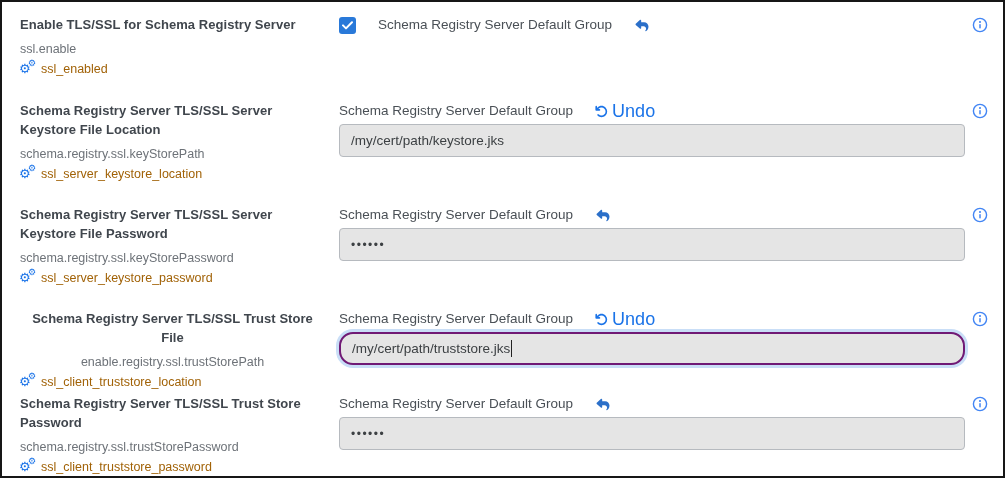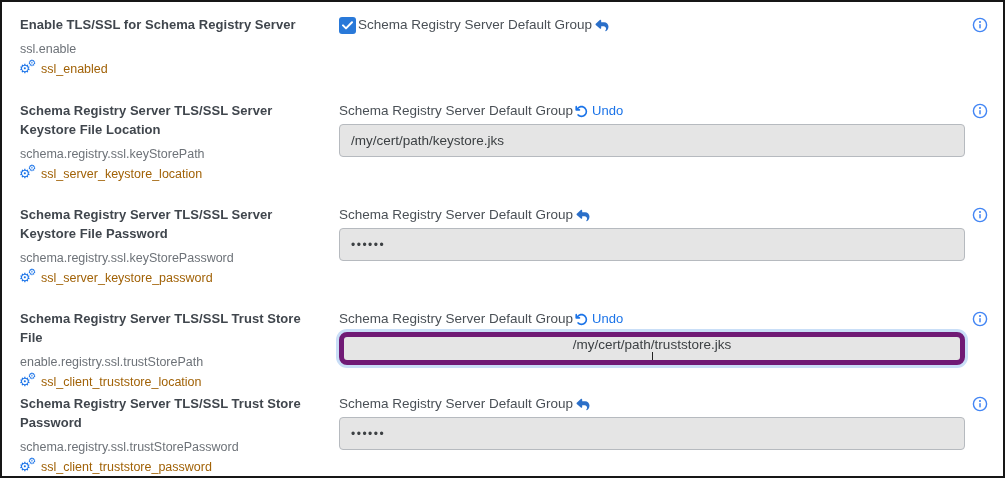--- a/index.html
+++ b/index.html
@@ -7,21 +7,21 @@
   body { font-family:"Liberation Sans","DejaVu Sans",sans-serif; }
   .page {
     width:1005px; height:478px; background:#fff;
     border:2px solid #161616;
     padding:13px 18px 0 18px;
     overflow:hidden;
   }
   .cfg-row { display:flex; align-items:flex-start; }
   .cfg-row.h86 { min-height:86px; }
   .cfg-row.h104 { min-height:104px; }
-  .cfg-row.h85 { min-height:85px; }
+  .cfg-row.h85 { min-height:85px;text-align:center; }
 
   .col-left { width:319px; padding-right:14px; flex:none; }
   .col-mid  { width:626px; flex:none; }
   .col-info { flex:1; padding-left:7px; padding-top:2px; }
 
   .cfg-title {
     font-size:13px; font-weight:bold; color:#40464d;
     line-height:19px; letter-spacing:0.05px; margin-bottom:7px;
   }
   .cfg-prop {
@@ -34,43 +34,42 @@
   .cfg-api a { color:#a16207; text-decoration:none; }
 
   .gears {
     position:relative; width:16px; height:14px; flex:none;
     color:#1a73e8; font-family:"DejaVu Sans",sans-serif;
   }
   .gears .g1 { position:absolute; left:-1px; top:-1px; font-size:13px; line-height:13px; }
   .gears .g2 { position:absolute; right:0px; top:-4px; font-size:9px; line-height:9px; }
 
   .grp-line {
-    display:flex; align-items:center; gap:0;
+    display:flex; align-items:center; gap:20px;
     font-size:13.5px; color:#4a5056; line-height:20px; height:20px;
   }
   .undo-wrap { display:flex; align-items:center; gap:4px; margin-left:2px; cursor:pointer; }
-  .undo-text { font-size:13px; color:#1a73e8; }
+  .undo-text { font-size:18px; color:#1a73e8; }
 
   .checkbox {
     width:17px; height:17px; border-radius:3px; background:#2979d9;
     display:flex; align-items:center; justify-content:center; flex:none;
     margin-right:2px;
   }
 
   .tinput {
     margin-top:3px; height:33px; width:626px;
     border:1px solid #b6babf; border-radius:4px; background:#e5e5e5;
     display:flex; align-items:center; padding:0 11px;
     font-size:13.5px; color:#3c4043;
   }
   .tinput.focused {
-    border:5px solid #701a75;
+    border:2px solid #701a75;
     box-shadow:0 0 0 3px #c9def7;
-    border-radius:8px;
-    flex-direction:column;
+    border-radius:14px;
   }
   .tinput .caret {
     display:inline-block; width:1px; height:17px; background:#222; margin-left:1px;
   }
   .tinput.pwd { font-size:12px; letter-spacing:1.5px; color:#3c4043; }
 
   .info-btn { display:inline-block; cursor:pointer; }
   svg { display:block; }
 </style>
 </head>

